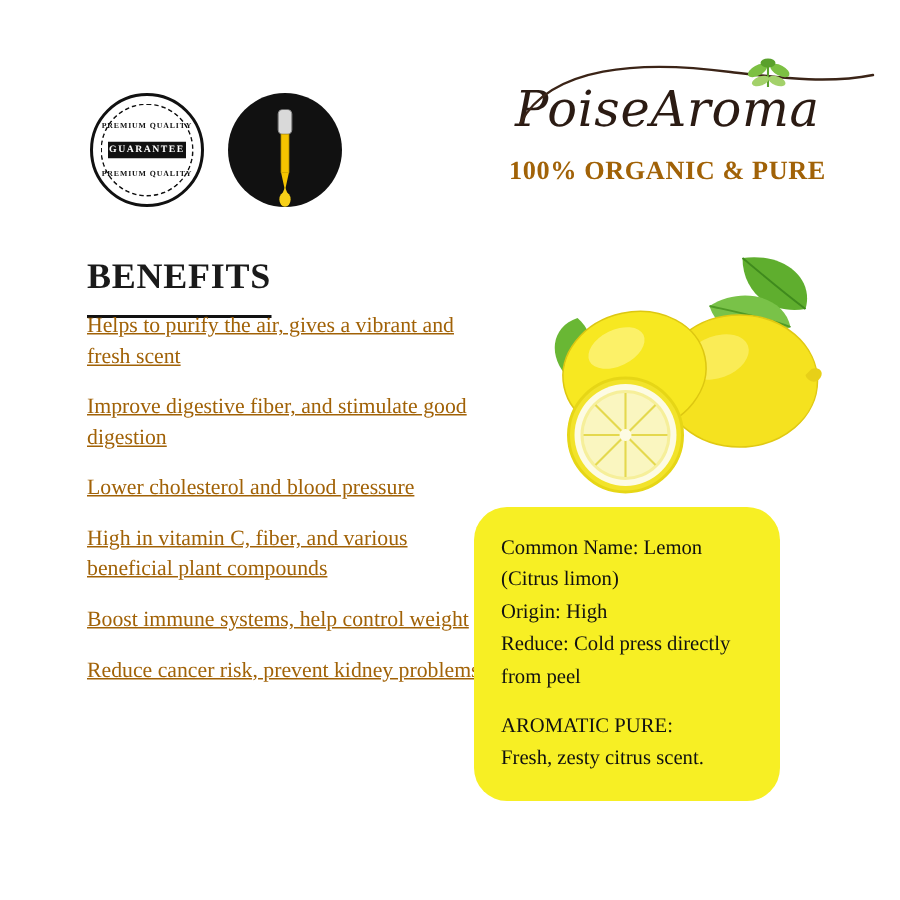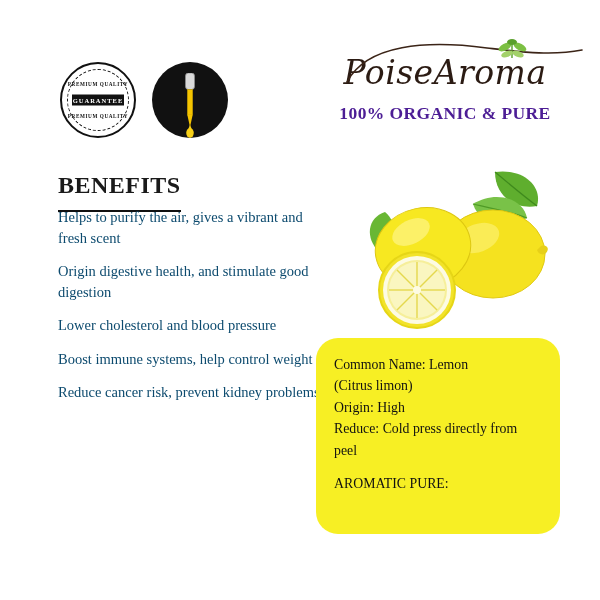--- a/index.html
+++ b/index.html
@@ -114,21 +114,22 @@
     top: 207px;
     width: 268px;
     list-style: none;
     margin: 0;
     padding: 0;
   }
   .benefits-list li {
     font-size: 14.5px;
     line-height: 1.42;
     margin-bottom: 13px;
-    color: #0c4a6e;
+    color: #a16207;
+    text-decoration: underline;
   }
 
   
   .brand-block {
     position: absolute;
     left: 318px;
     top: 56px;
     width: 254px;
     text-align: center;
   }
@@ -148,39 +149,39 @@
     top: -18px;
     width: 262px;
     height: 52px;
     pointer-events: none;
   }
   .brand-tagline {
     margin-top: 14px;
     font-size: 17.5px;
     font-weight: bold;
     letter-spacing: 0.4px;
-    color: #4c1d95;
+    color: #a16207;
     font-family: "Liberation Serif", serif;
   }
 
   
   .lemon-art {
     position: absolute;
     left: 345px;
     top: 160px;
     width: 215px;
     height: 170px;
   }
 
   
   .info-card {
     position: absolute;
     left: 316px;
     top: 338px;
-    width: 244px;
+    width: 204px;
     height: 196px;
     background: #f7ef24;
     border-radius: 22px;
     padding: 16px 18px 0 18px;
     box-sizing: border-box;
   }
   .info-line {
     font-size: 13.8px;
     line-height: 1.55;
     color: #111;
@@ -212,22 +213,23 @@
         <polygon points="12,69 7.5,80 16.5,80" fill="#f7d018"></polygon>
       </svg>
     </div>
 
   </div>
 
   <div class="benefits-title">BENEFITS</div>
 
   <ul class="benefits-list">
     <li>Helps to purify the air, gives a vibrant and fresh scent</li>
-    <li>Origin digestive health, and stimulate good digestion</li>
+    <li>Improve digestive fiber, and stimulate good digestion</li>
     <li>Lower cholesterol and blood pressure</li>
+    <li>High in vitamin C, fiber, and various beneficial plant compounds</li>
     <li>Boost immune systems, help control weight</li>
     <li>Reduce cancer risk, prevent kidney problems</li>
   </ul>
 
   <div class="brand-block">
     <div class="brand-name">
       <svg class="brand-swoosh" viewBox="0 0 262 52">
         <path d="M10 44 C 30 6, 90 2, 150 10 C 185 14, 215 18, 245 12" fill="none" stroke="#3b2417" stroke-width="1.6" stroke-linecap="round"></path>
         <path d="M175 20 L175 6" stroke="#5aa02c" stroke-width="1.4"></path>
         <ellipse cx="168" cy="9" rx="7" ry="3.4" fill="#7cc043" transform="rotate(-28 168 9)"></ellipse>
@@ -276,15 +278,16 @@
     <circle cx="72" cy="130" r="38" fill="none" stroke="#e6d616" stroke-width="2"></circle>
   </svg>
 
   <div class="info-card">
     <div class="info-line">Common Name: Lemon</div>
     <div class="info-line">(Citrus limon)</div>
     <div class="info-line">Origin: High</div>
     <div class="info-line">Reduce: Cold press directly from peel</div>
     <div class="info-gap"></div>
     <div class="info-line">AROMATIC PURE:</div>
+    <div class="info-line">Fresh, zesty citrus scent.</div>
   </div>
 
 </div>
 
 </body></html>

